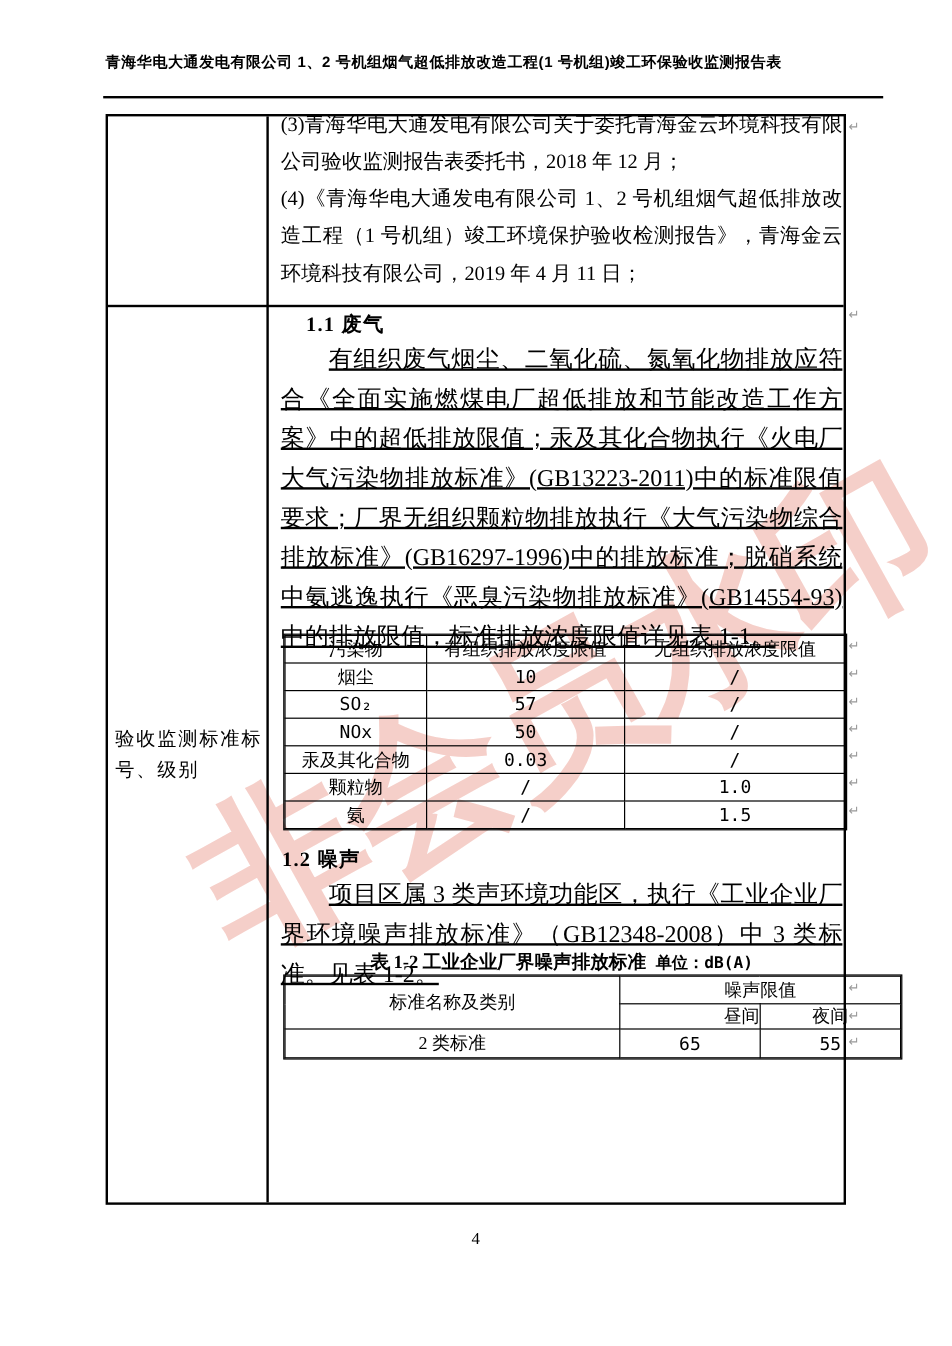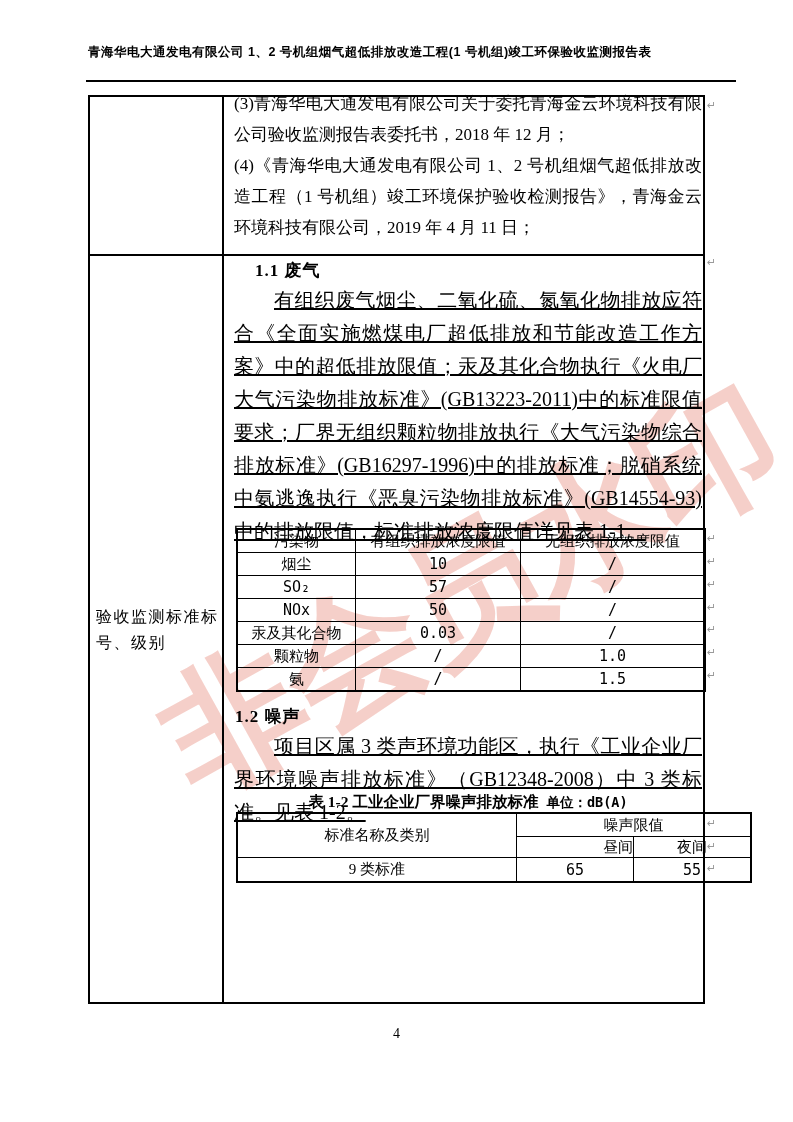--- a/index.html
+++ b/index.html
@@ -138,21 +138,21 @@
       <tbody>
           <tr>
         <th class="c0" rowspan="2" style="height:43px;">标准名称及类别</th>
         <th class="c1" colspan="2" style="height:22px;">噪声限值</th>
       </tr>
       <tr>
         <th class="c1" style="height:20px;text-align:right;">昼间</th>
         <th class="c2" style="height:20px;">夜间</th>
       </tr>
       <tr>
-        <td style="height:23px;">9 类标准</td>
+        <td style="height:23px;">2 类标准</td>
         <td class="num">65</td>
         <td class="num">55</td>
       </tr>
     </tbody>
       </table>
 
     <span class="pmark" style="top:100px;">↵</span>
     <span class="pmark" style="top:257px;">↵</span>
     <span class="pmark" style="top:533px;">↵</span>
     <span class="pmark" style="top:556px;">↵</span>

